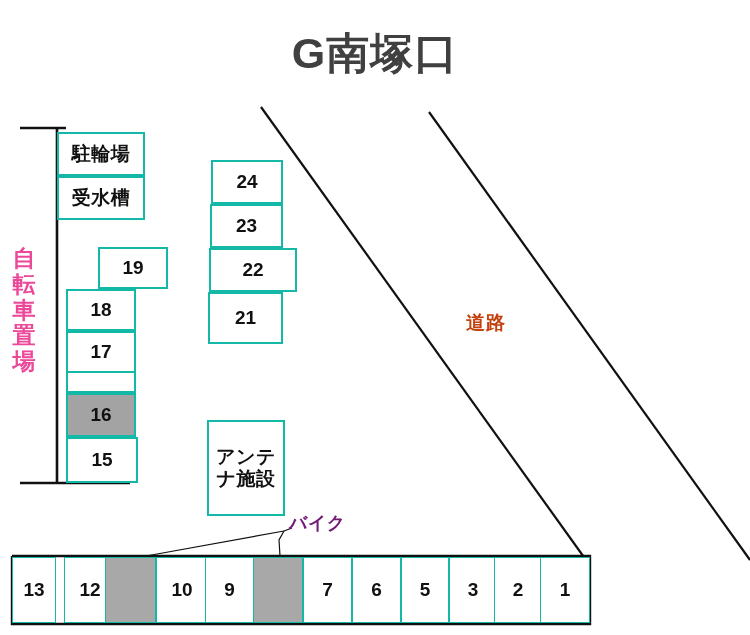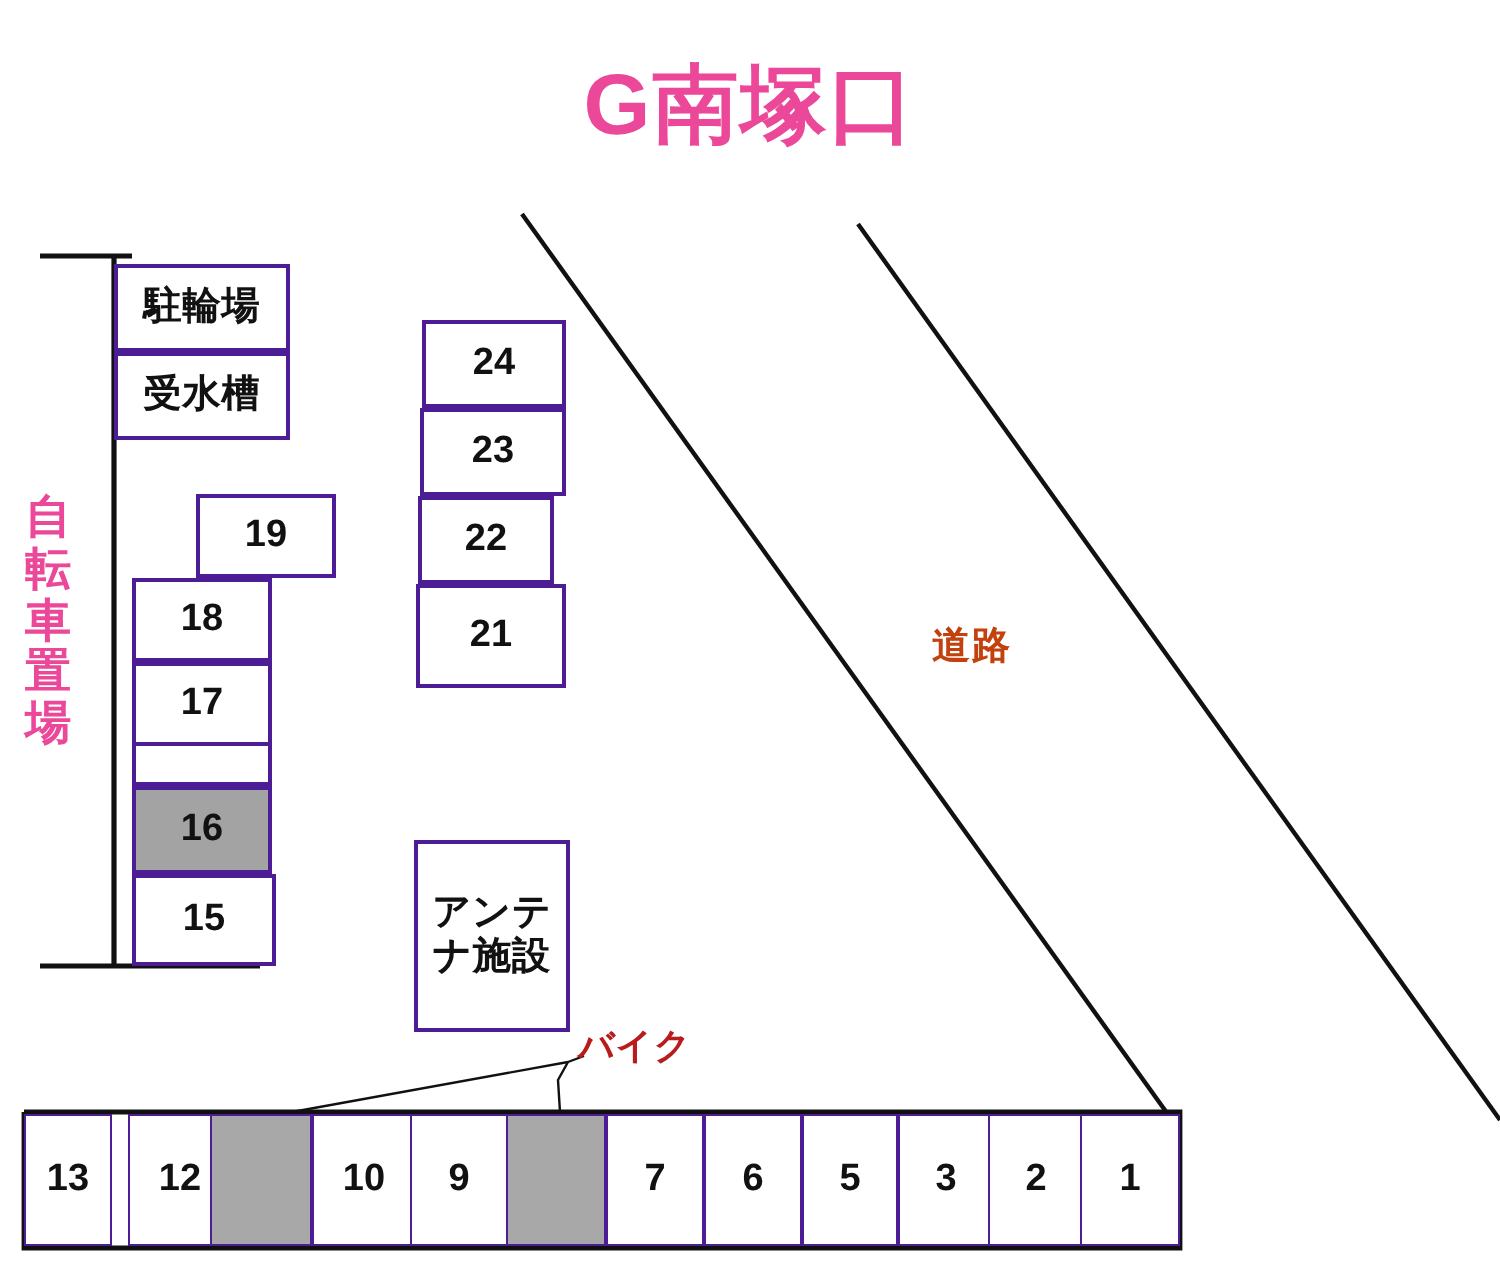--- a/index.html
+++ b/index.html
@@ -20,27 +20,27 @@
   #map-title {
     position: absolute;
     left: 0;
     top: 32px;
     width: 750px;
     text-align: center;
     font-size: 43px;
     font-weight: 700;
     letter-spacing: 1px;
     line-height: 1;
-    color: #ec4899;
+    color: #404040;
   }
   
   .cell {
     position: absolute;
     box-sizing: border-box;
-    border: 2px solid #4c1d95;
+    border: 2px solid #14b8a6;
     background: #ffffff;
     display: flex;
     align-items: center;
     justify-content: center;
     font-size: 19px;
     font-weight: 700;
     color: #111;
     line-height: 1.15;
     text-align: center;
   }
@@ -91,21 +91,21 @@
     color: #c2410c;
     letter-spacing: 1px;
   }
   
   #bike-label {
     position: absolute;
     left: 289px;
     top: 511px;
     font-size: 18px;
     font-weight: 700;
-    color: #b91c1c;
+    color: #701a75;
     letter-spacing: 0.5px;
   }
   .two-line {
     flex-direction: column;
     margin-top: 32px;
   }
   .two-line span { display: block; }
 </style>
 </head>
 <body>
@@ -155,21 +155,21 @@
   <div class="cell highlight" style="left:66px; top:393px; width:70px; height:44px;">16</div>
 
   <div class="cell" style="left:66px; top:437px; width:72px; height:46px;">15</div>
 
   <div class="cell" style="left:66px; top:373px; width:70px; height:20px; border-top:none;"></div>
 
   <div class="cell" style="left:211px; top:160px; width:72px; height:44px;">24</div>
 
   <div class="cell" style="left:210px; top:204px; width:73px; height:44px;">23</div>
 
-  <div class="cell" style="left:209px; top:248px; width:68px; height:44px;">22</div>
+  <div class="cell" style="left:209px; top:248px; width:88px; height:44px;">22</div>
 
   <div class="cell" style="left:208px; top:292px; width:75px; height:52px;">21</div>
 
   <div class="cell label-cell two-line" style="left:207px; top:388px; width:78px; height:96px;">
     <span>アンテ</span>
     <span>ナ施設</span>
   </div>
 
   <div id="road-label">道路</div>
 

